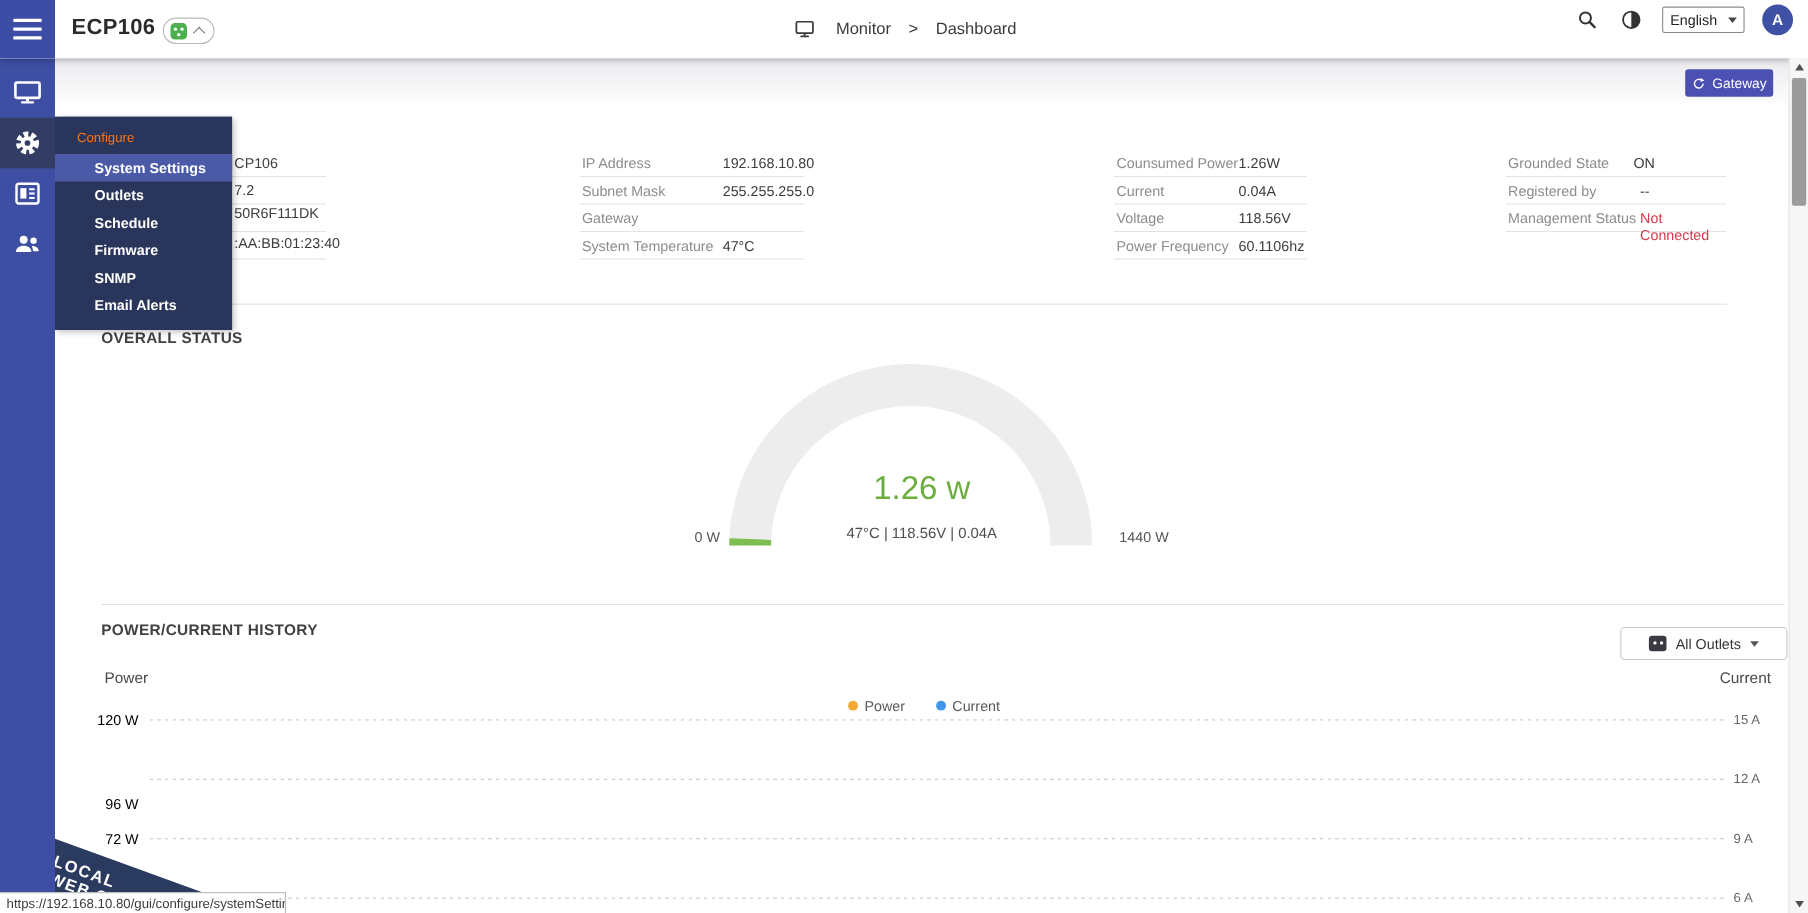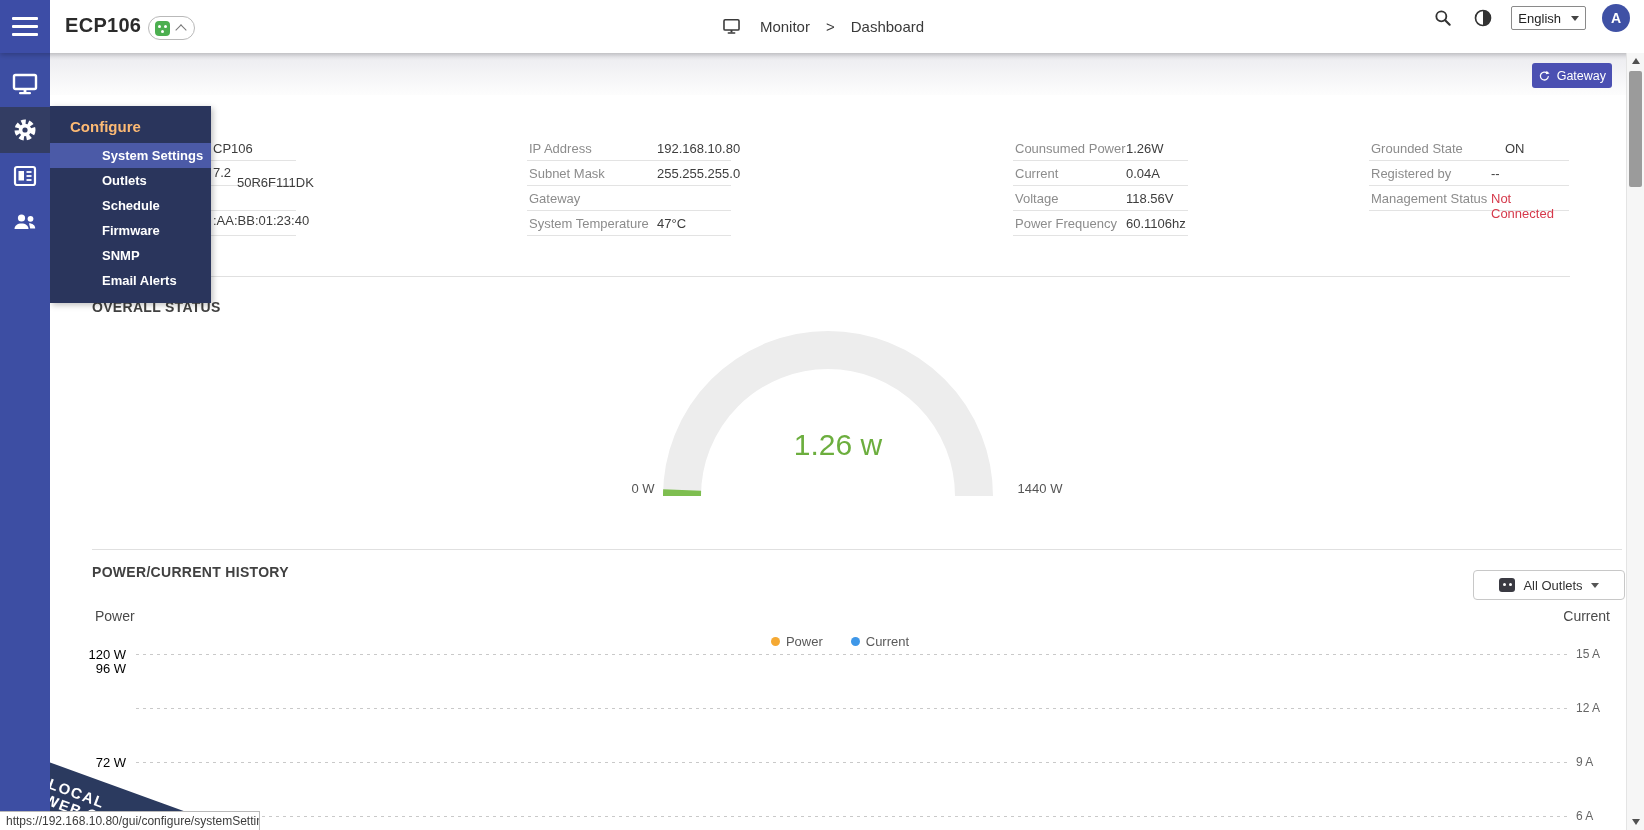--- a/index.html
+++ b/index.html
@@ -31,22 +31,22 @@
           justify-content:center;font-size:14px;font-weight:600;cursor:pointer;}
 
   
   .sidebar{position:absolute;left:0;top:53px;width:50px;height:777px;background:#3D4EA3;z-index:55;}
   .side-icon{width:50px;height:46px;display:flex;align-items:center;justify-content:center;cursor:pointer;}
   .side-icon.active{background:#333D63;}
 
   
   .menu-panel{position:absolute;left:50px;top:106px;width:161px;background:#2A355C;z-index:50;
               padding:8px 0 10px 0;box-shadow:2px 2px 6px rgba(0,0,0,.25);}
-  .menu-title{font-size:15px;font-weight:700;color:#fdba74;padding:4px 0 8px 20px;}
-  .menu-item{height:25px;line-height:25px;padding-left:52px;font-size:13px;font-weight:600;color:#fff;cursor:pointer;}
+  .menu-title{font-size:12px;font-weight:400;color:#f97316;padding:4px 0 8px 20px;}
+  .menu-item{height:25px;line-height:25px;padding-left:36px;font-size:13px;font-weight:600;color:#fff;cursor:pointer;}
   .menu-item.active{background:#4B5AA7;}
 
   
   .top-strip{position:absolute;left:50px;top:53px;width:1578px;height:42px;
              background:linear-gradient(#ebebef,#fdfdfd);z-index:5;}
   .refresh-btn{position:absolute;left:1532px;top:63px;width:80px;height:25px;background:#4B50B2;border:none;border-radius:3px;
                color:#fff;font-size:12.5px;font-family:"Liberation Sans",sans-serif;display:flex;align-items:center;justify-content:center;gap:6px;cursor:pointer;z-index:10;}
 
   .info-col{position:absolute;z-index:10;}
   .info-row{position:relative;height:24px;border-bottom:1px solid #e3e3e3;font-size:13px;}
@@ -206,21 +206,21 @@
   </button>
 
   <div class="info-col" style="left:92px;top:136px;width:204px;">
     <div class="info-row"></div>
     <div class="info-row"></div>
     <div class="info-row"></div>
     <div class="info-row"></div>
   </div>
   <span class="frag" style="left:213px;top:141px;">CP106</span>
   <span class="frag" style="left:213px;top:165px;">7.2</span>
-  <span class="frag" style="left:213px;top:175px;margin-left:24px;">50R6F111DK</span>
+  <span class="frag" style="left:213px;top:186px;">50R6F111DK</span>
   <span class="frag" style="left:213px;top:213px;">:AA:BB:01:23:40</span>
 
   <div class="info-col" style="left:527px;top:136px;width:204px;">
     <div class="info-row">
       <span class="lbl">IP Address</span>
       <span class="val" style="left:130px">192.168.10.80</span>
     </div>
     <div class="info-row">
       <span class="lbl">Subnet Mask</span>
       <span class="val" style="left:130px">255.255.255.0</span>
@@ -250,21 +250,21 @@
     </div>
     <div class="info-row">
       <span class="lbl">Power Frequency</span>
       <span class="val" style="left:113px">60.1106hz</span>
     </div>
   </div>
 
   <div class="info-col" style="left:1369px;top:136px;width:200px;">
     <div class="info-row">
       <span class="lbl">Grounded State</span>
-      <span class="val" style="left:136px">ON</span>
+      <span class="val" style="left:116px">ON</span>
     </div>
     <div class="info-row">
       <span class="lbl">Registered by</span>
       <span class="val" style="left:122px">--</span>
     </div>
     <div class="info-row">
       <span class="lbl">Management Status</span>
       <span class="val val-error" style="left:122px">Not Connected</span>
     </div>
   </div>
@@ -272,20 +272,21 @@
   <div class="divider" style="left:92px;top:276px;width:1478px;"></div>
   <div class="sec-heading" style="left:92px;top:299px;">OVERALL STATUS</div>
 
   <div class="gauge-wrap">
     <svg width="400" height="185" viewBox="0 0 400 185">
       <path d="M54 178 A146 146 0 0 1 346 178" fill="none" stroke="#EDEDED" stroke-width="38"></path>
       <path d="M54 178 A146 146 0 0 1 346 178" fill="none" stroke="#7EBE50" stroke-width="38" stroke-dasharray="6 2000"></path>
     </svg>
   </div>
   <div class="gauge-value" style="color:#6CAE3E">1.26 w</div>
+  <div class="gauge-detail">47°C | 118.56V | 0.04A</div>
   <div class="gauge-min">0 W</div>
   <div class="gauge-max">1440 W</div>
 
   <div class="divider" style="left:92px;top:549px;width:1530px;"></div>
   <div class="sec-heading" style="left:92px;top:564px;">POWER/CURRENT HISTORY</div>
 
   <div class="outlets-btn">
     <span class="outlet-dark">
         <i class="l"></i>
         <i class="r"></i>
@@ -305,21 +306,21 @@
     <span class="legend-item">
       <span class="dot dot-current"></span>
       <span>Current</span>
     </span>
   </div>
 
   <div class="tick-l" style="top:647px;">120 W</div>
   <div class="grid-line" style="top:654px;"></div>
   <div class="tick-r" style="top:647px;">15 A</div>
 
-  <div class="tick-l" style="top:661px;">96 W</div>
+  <div class="tick-l" style="top:723px;">96 W</div>
   <div class="grid-line" style="top:708px;"></div>
   <div class="tick-r" style="top:701px;">12 A</div>
 
   <div class="tick-l" style="top:755px;">72 W</div>
   <div class="grid-line" style="top:762px;"></div>
   <div class="tick-r" style="top:755px;">9 A</div>
 
   <div class="grid-line" style="top:816px;"></div>
   <div class="tick-r" style="top:809px;">6 A</div>
 

